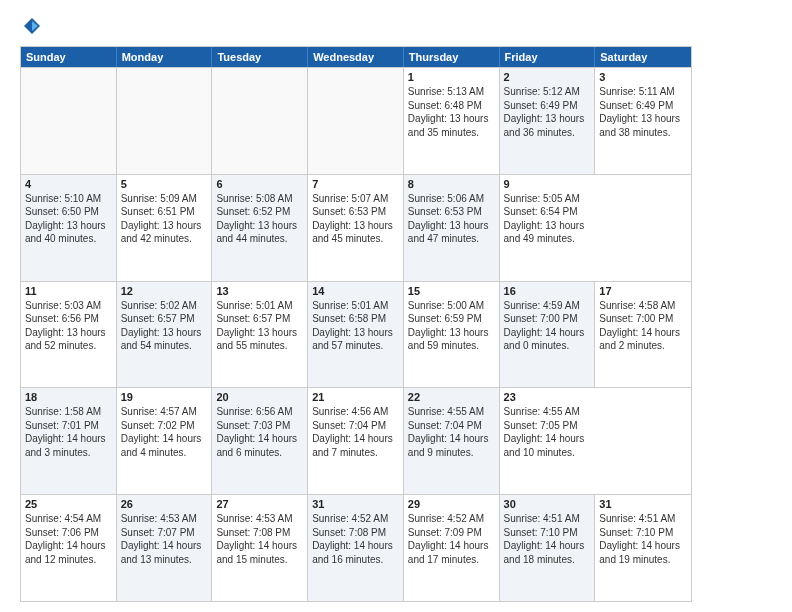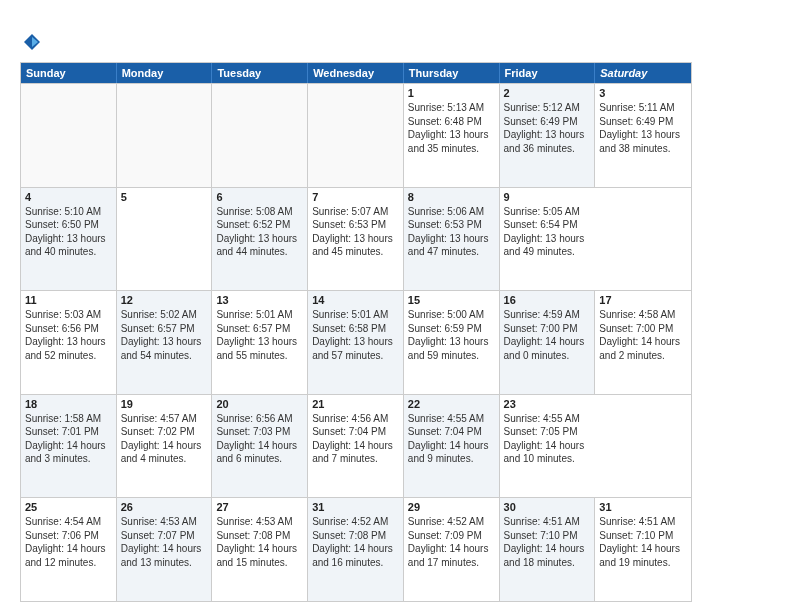--- a/index.html
+++ b/index.html
@@ -6,21 +6,21 @@
     body {
       font-family: Arial, sans-serif;
       background: #fff;
       width: 792px;
       height: 612px;
       overflow: hidden;
     }
     .page {
       width: 712px;
       height: 612px;
-      padding: 32px 20px 10px 20px;
+      padding: 16px 20px 10px 20px;
       display: flex;
       flex-direction: column;
     }
     .header {
       display: flex;
       justify-content: space-between;
       align-items: flex-start;
       margin-bottom: 10px;
     }
     .logo {
@@ -72,21 +72,21 @@
       background: #1a5fa8;
     }
     .cal-header-cell {
       color: #fff;
       font-size: 11px;
       font-weight: bold;
       padding: 4px 5px;
       text-align: left;
       border-right: 1px solid #3a7fc8;
     }
-    .cal-header-cell:last-child { border-right: none; font-style: italic; }
+    .cal-header-cell:last-child { border-right: none; }
     .cal-body {
       display: flex;
       flex-direction: column;
       flex: 1;
     }
     .cal-row {
       display: grid;
       grid-template-columns: repeat(7, 1fr);
       flex: 1;
       border-top: 1px solid #ccc;
@@ -177,20 +177,24 @@
         <div class="cal-row">
           <div class="cal-cell alt-bg">
             <div class="day-num">4</div>
             <div class="day-info">Sunrise: 5:10 AM
 Sunset: 6:50 PM
 Daylight: 13 hours
 and 40 minutes.</div>
           </div>
           <div class="cal-cell">
             <div class="day-num">5</div>
+            <div class="day-info">Sunrise: 5:09 AM
+Sunset: 6:51 PM
+Daylight: 13 hours
+and 42 minutes.</div>
           </div>
           <div class="cal-cell alt-bg">
             <div class="day-num">6</div>
             <div class="day-info">Sunrise: 5:08 AM
 Sunset: 6:52 PM
 Daylight: 13 hours
 and 44 minutes.</div>
           </div>
           <div class="cal-cell">
             <div class="day-num">7</div>

